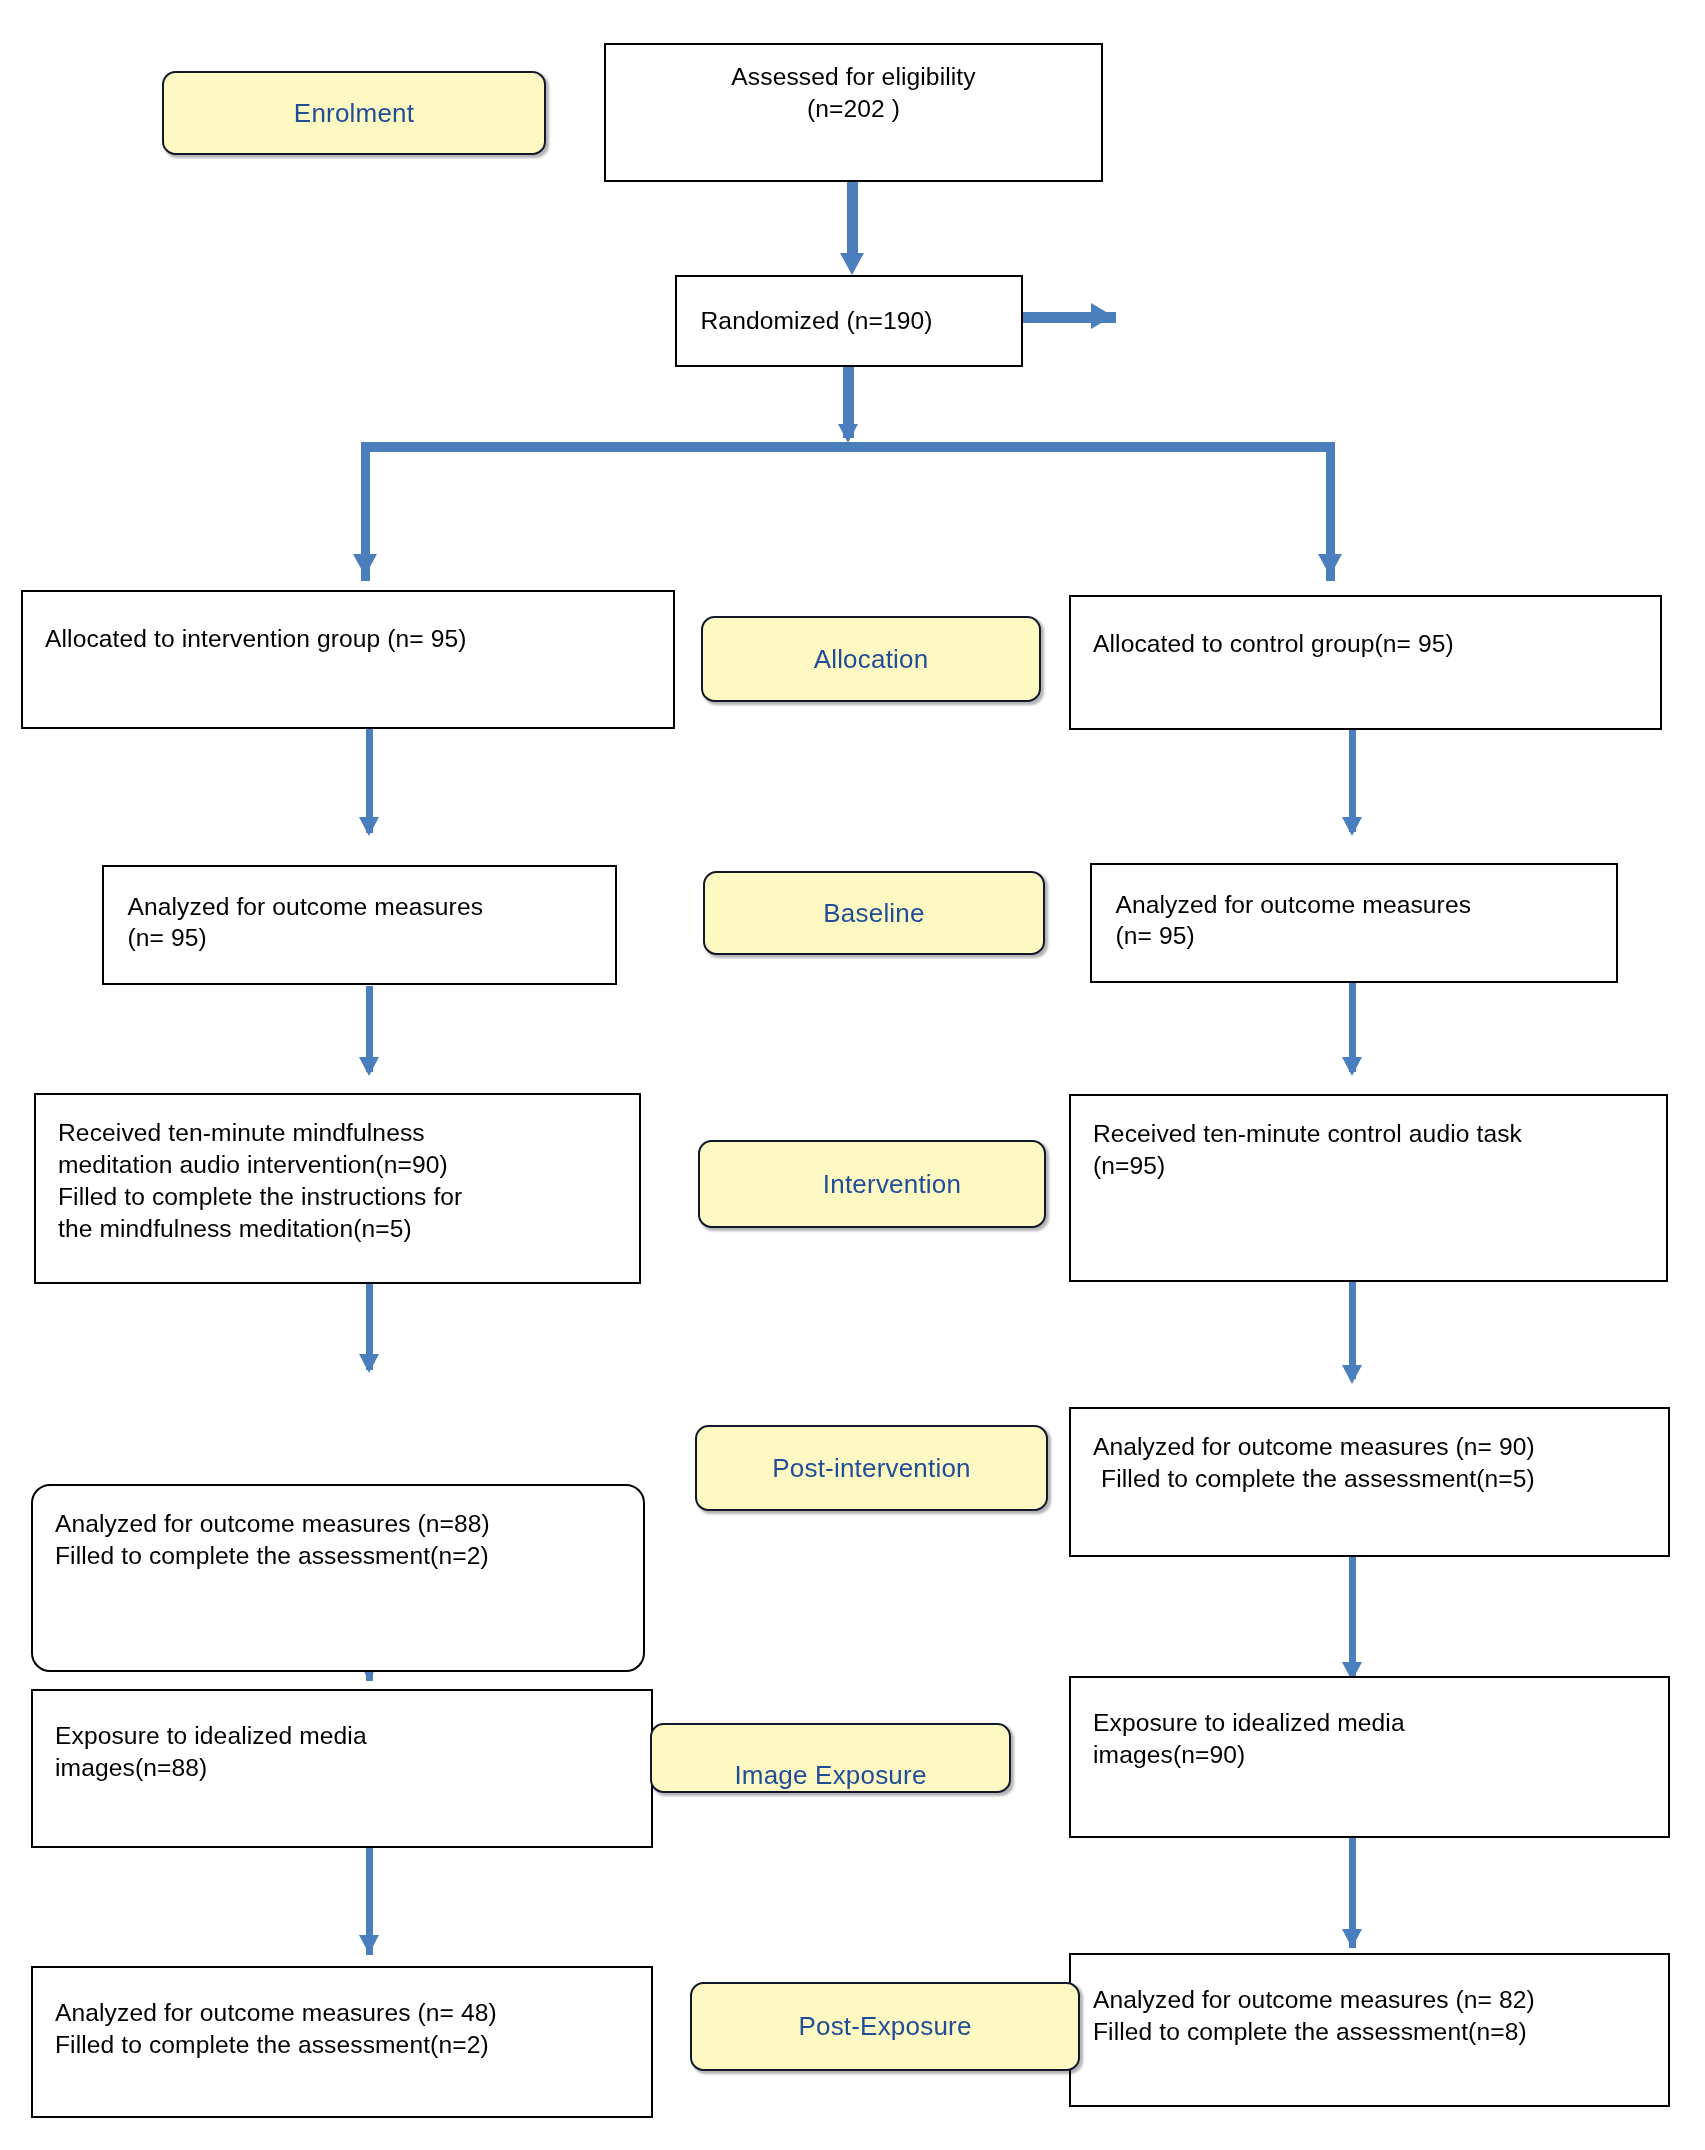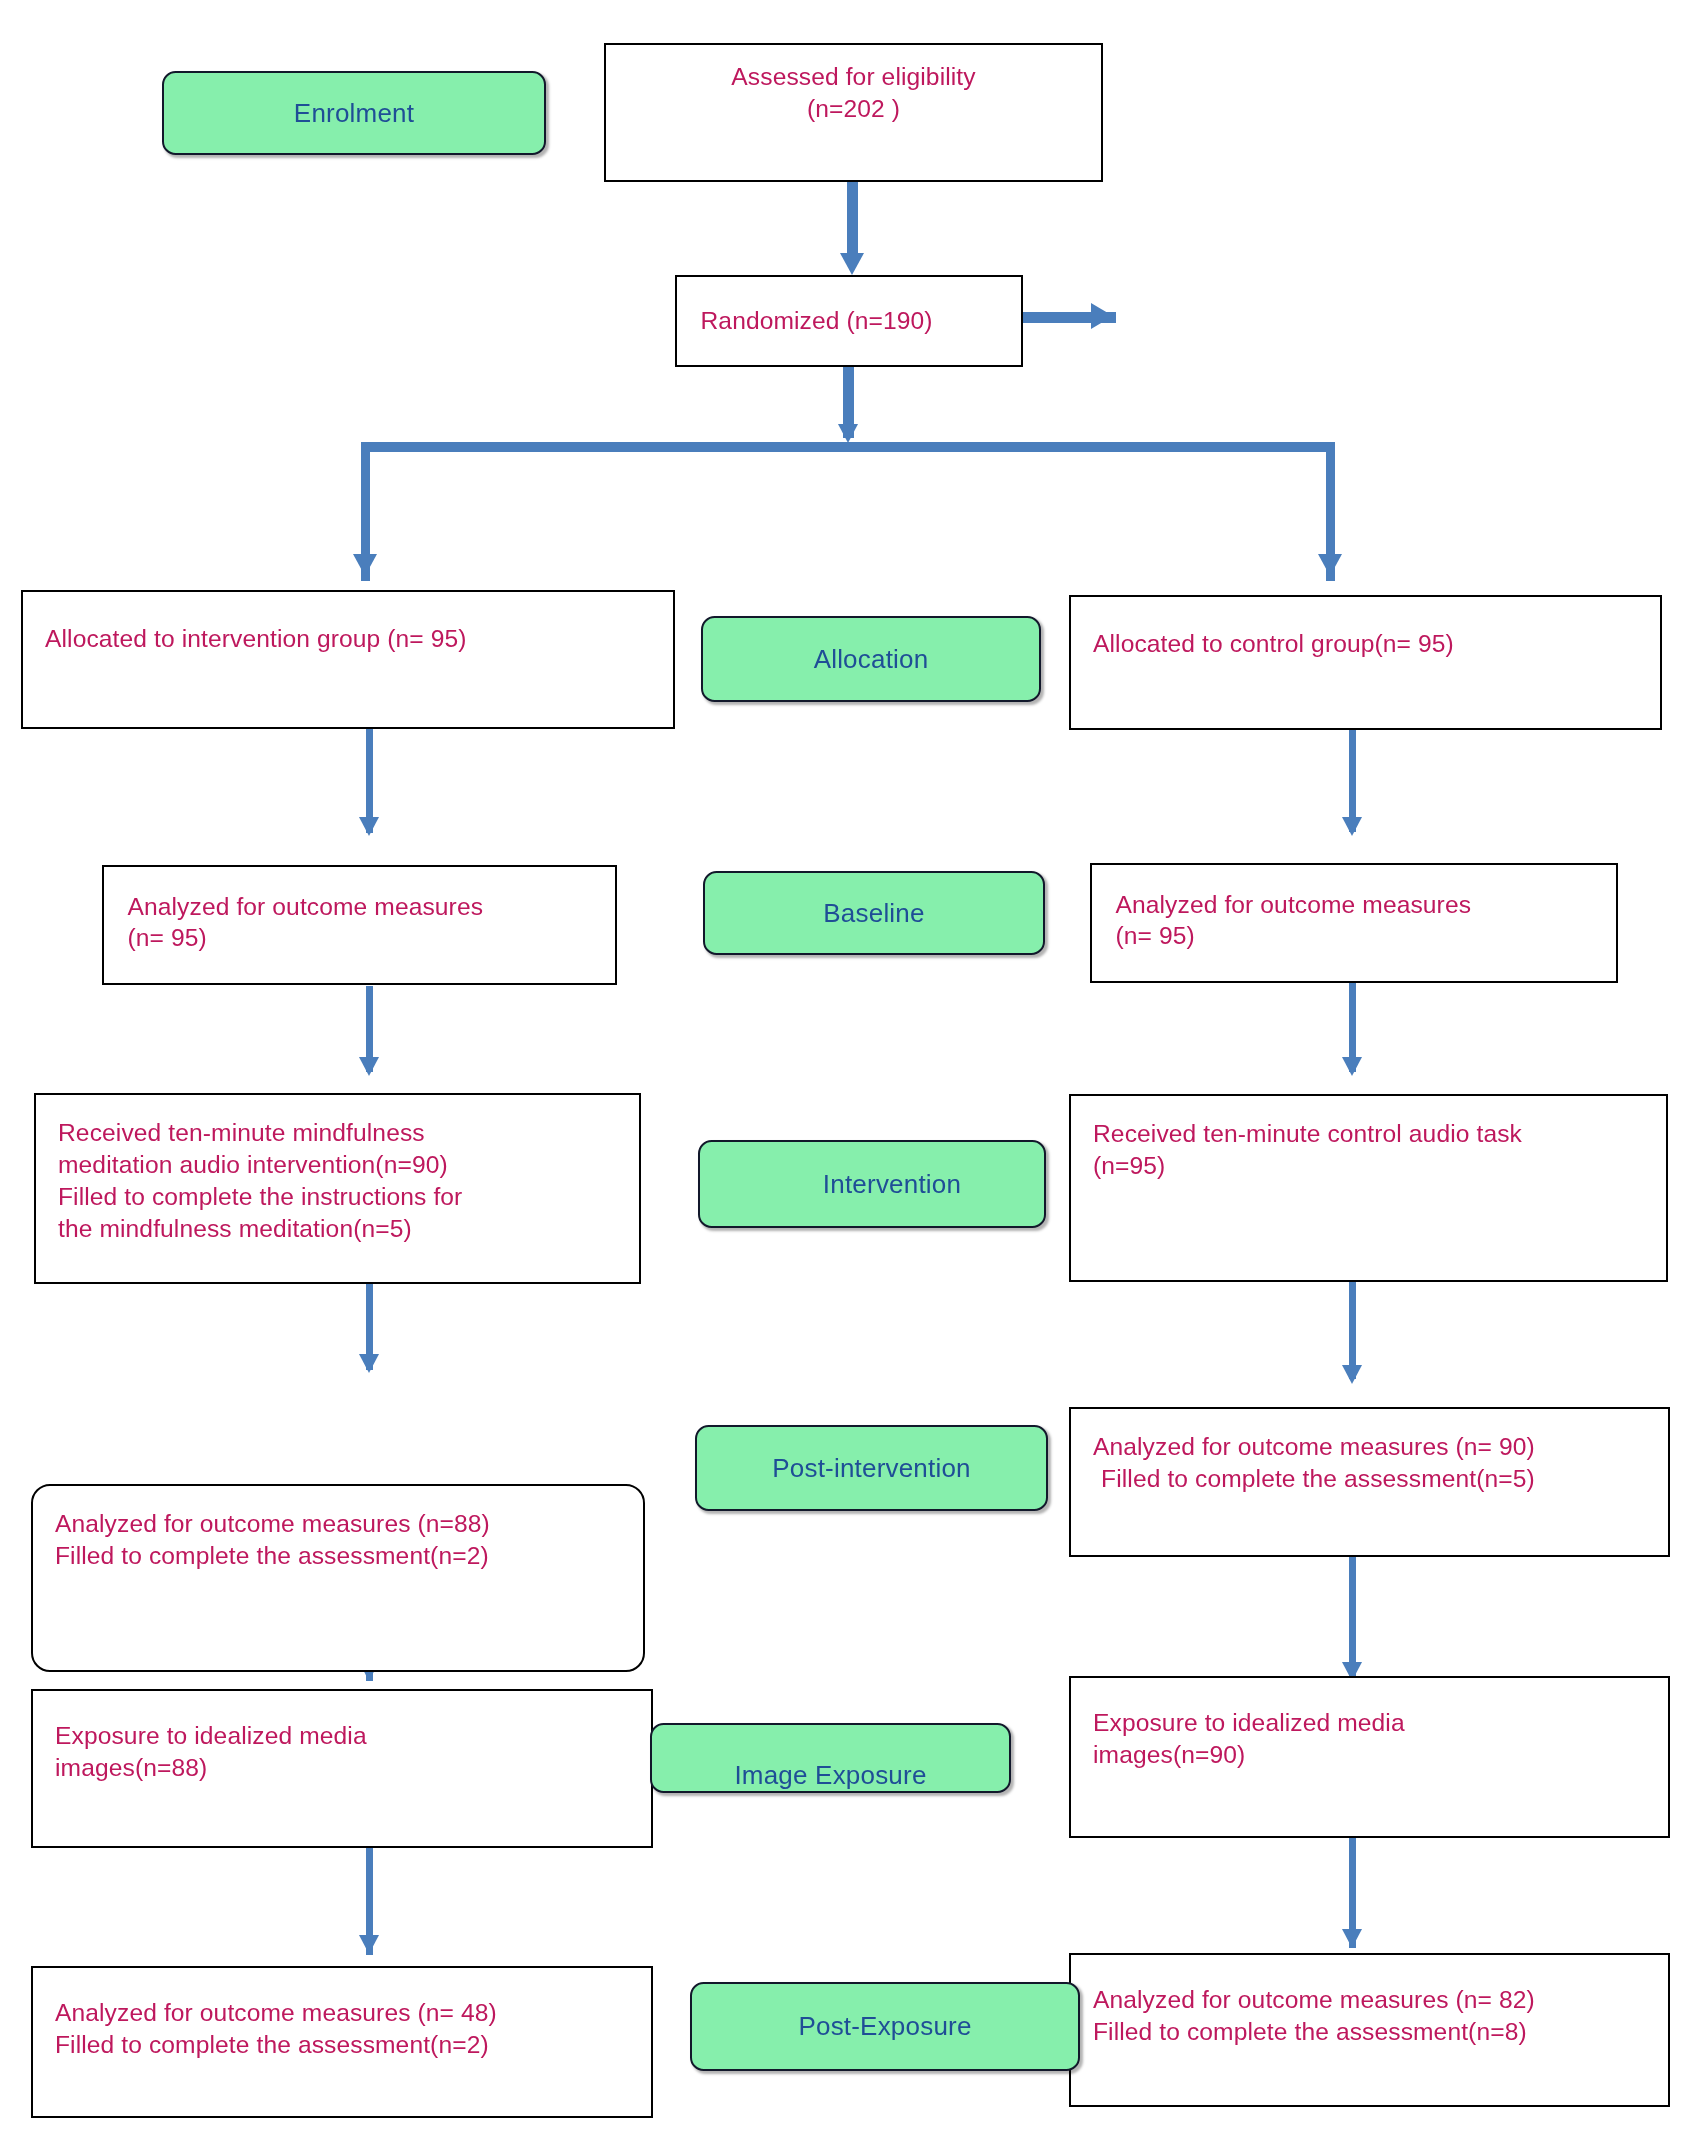--- a/index.html
+++ b/index.html
@@ -29,33 +29,33 @@
     border: 2.6px solid #000000;
     display: flex;
     align-items: flex-start;
     z-index: 3;
   }
   .node .txt {
     white-space: pre-wrap;
     font-size: 24.6px;
     line-height: 1.30;
     letter-spacing: 0.1px;
-    color: #be185d;
+    color: #000000;
   }
   .node.center-al {
     justify-content: center;
     text-align: center;
   }
   .node.center-al .txt { text-align: center; }
 
   
   .stage {
     position: absolute;
     box-sizing: border-box;
-    background: #86efac;
+    background: #fef9c3;
     border: 2.6px solid #12182b;
     border-radius: 13.6px;
     display: flex;
     align-items: center;
     justify-content: center;
     box-shadow: 2.1px 2.6px 2.6px rgba(0,0,0,0.30);
     z-index: 4;
   }
   .stage .txt {
     font-size: 26px;

